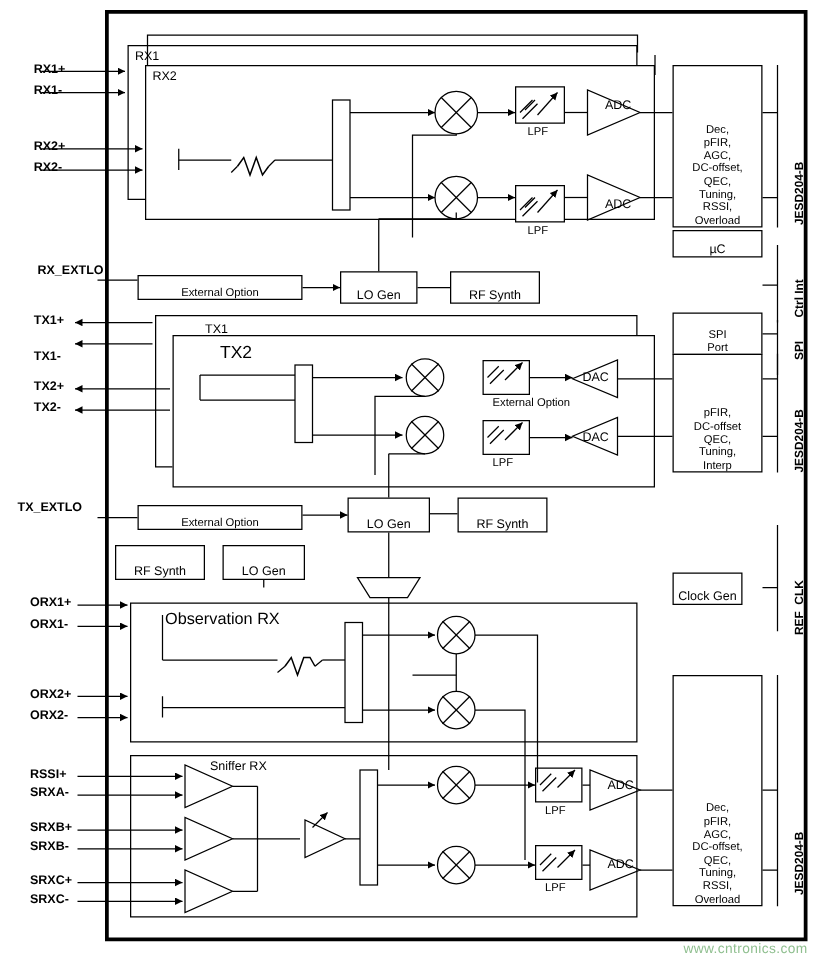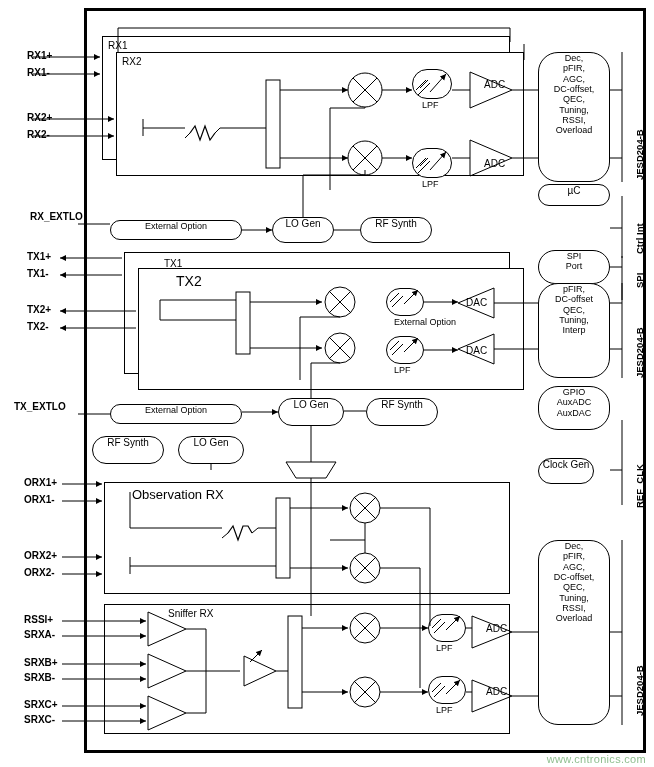--- a/index.html
+++ b/index.html
@@ -1,39 +1,39 @@
 <!DOCTYPE html>
 <html><head>
 <meta charset="utf-8">
 <style>
   html,body{margin:0;padding:0;background:#ffffff;}
   body{font-family:"Liberation Sans",sans-serif;}
   #root{position:relative;width:654px;height:767px;background:#ffffff;overflow:hidden;}
   .box{position:absolute;border:1px solid #000;background:#fff;box-sizing:border-box;}
   .lbl{position:absolute;font-size:9px;color:#000;white-space:pre;line-height:1.12;}
-  .ctr{display:flex;align-items:flex-start;justify-content:center;text-align:center;font-size:9px;line-height:1.15;border-radius:20px;}
+  .ctr{display:flex;align-items:flex-end;justify-content:center;text-align:center;font-size:9px;line-height:1.15;}
   .pinlbl{position:absolute;font-size:10px;font-weight:bold;color:#000;white-space:nowrap;}
   .vlbl{position:absolute;font-size:9.5px;font-weight:bold;color:#000;white-space:nowrap;transform-origin:0 0;transform:rotate(-90deg);}
   svg.ov{position:absolute;left:0;top:0;width:654px;height:767px;pointer-events:none;}
   .wm{position:absolute;right:8px;bottom:2px;font-size:11px;color:#8fbf8f;letter-spacing:.3px;}
 </style>
 </head>
 <body>
 
 <div id="root">
 
   <div class="box" style="left:84px;top:8px;width:562px;height:745px;border-width:3px;"></div>
 
   <div class="pinlbl" style="left:27px;top:50px;">RX1+</div>
   <div class="pinlbl" style="left:27px;top:67px;">RX1-</div>
   <div class="pinlbl" style="left:27px;top:112px;">RX2+</div>
   <div class="pinlbl" style="left:27px;top:129px;">RX2-</div>
   <div class="pinlbl" style="left:30px;top:211px;">RX_EXTLO</div>
   <div class="pinlbl" style="left:27px;top:251px;">TX1+</div>
-  <div class="pinlbl" style="left:27px;top:268px;">TX1-</div>
+  <div class="pinlbl" style="left:27px;top:280px;">TX1-</div>
   <div class="pinlbl" style="left:27px;top:304px;">TX2+</div>
   <div class="pinlbl" style="left:27px;top:321px;">TX2-</div>
   <div class="pinlbl" style="left:14px;top:401px;">TX_EXTLO</div>
   <div class="pinlbl" style="left:24px;top:477px;">ORX1+</div>
   <div class="pinlbl" style="left:24px;top:494px;">ORX1-</div>
   <div class="pinlbl" style="left:24px;top:550px;">ORX2+</div>
   <div class="pinlbl" style="left:24px;top:567px;">ORX2-</div>
   <div class="pinlbl" style="left:24px;top:614px;">RSSI+</div>
   <div class="pinlbl" style="left:24px;top:629px;">SRXA-</div>
   <div class="pinlbl" style="left:24px;top:657px;">SRXB+</div>
@@ -114,25 +114,20 @@
     <span style="font-size:10px;">RF Synth</span>
   </div>
 
   <div class="box ctr" style="left:92px;top:436px;width:72px;height:28px;">
     <span style="font-size:10px;">RF Synth</span>
   </div>
   <div class="box ctr" style="left:178px;top:436px;width:66px;height:28px;">
     <span style="font-size:10px;">LO Gen</span>
   </div>
 
-  <div class="box ctr" style="left:538px;top:386px;width:72px;height:44px;">
-    <span style="white-space:pre-line;">GPIO
-AuxADC
-AuxDAC</span>
-  </div>
   <div class="box ctr" style="left:538px;top:458px;width:56px;height:26px;">
     <span style="font-size:10px;">Clock Gen</span>
   </div>
 
   <div class="box" style="left:104px;top:482px;width:406px;height:112px;"></div>
   <div class="lbl" style="left:132px;top:488px;font-size:13px;">Observation RX</div>
 
   <div class="box" style="left:104px;top:604px;width:406px;height:130px;"></div>
   <div class="lbl" style="left:168px;top:608px;font-size:10px;">Sniffer RX</div>
 

